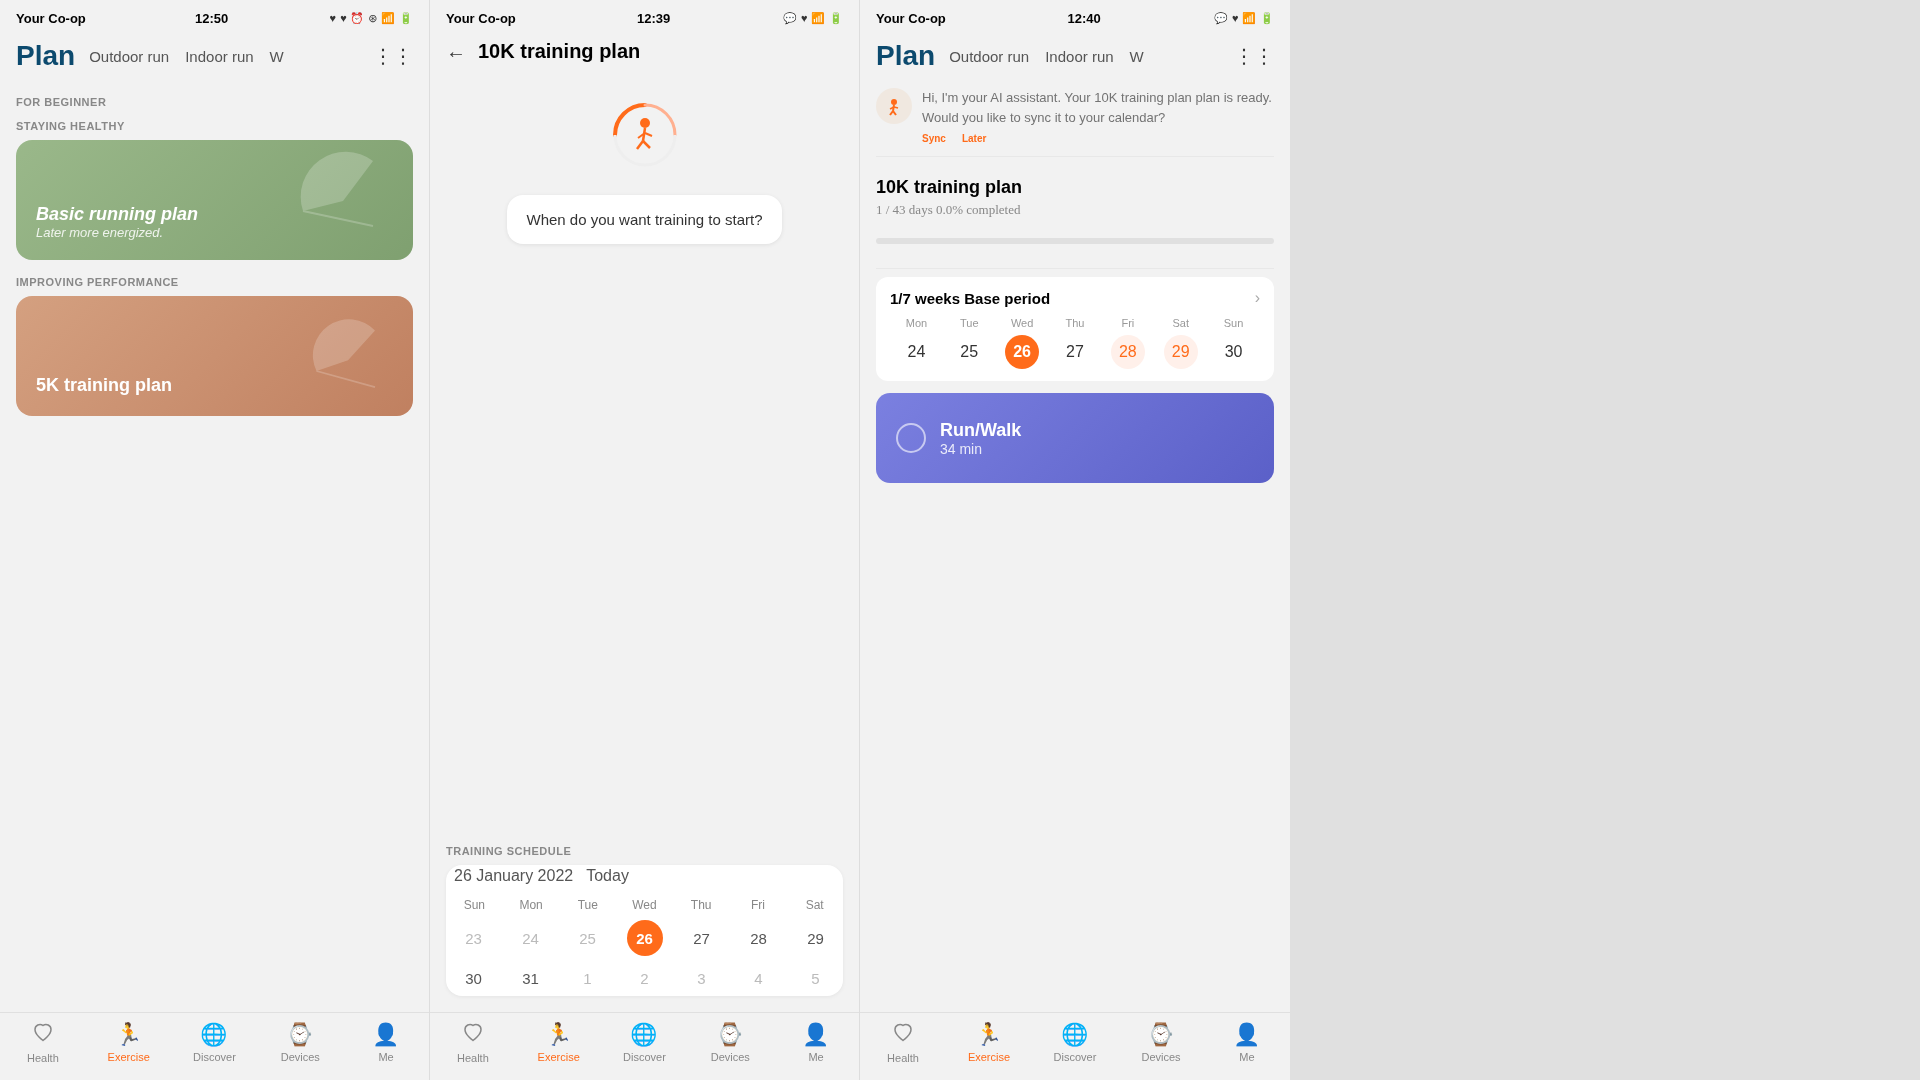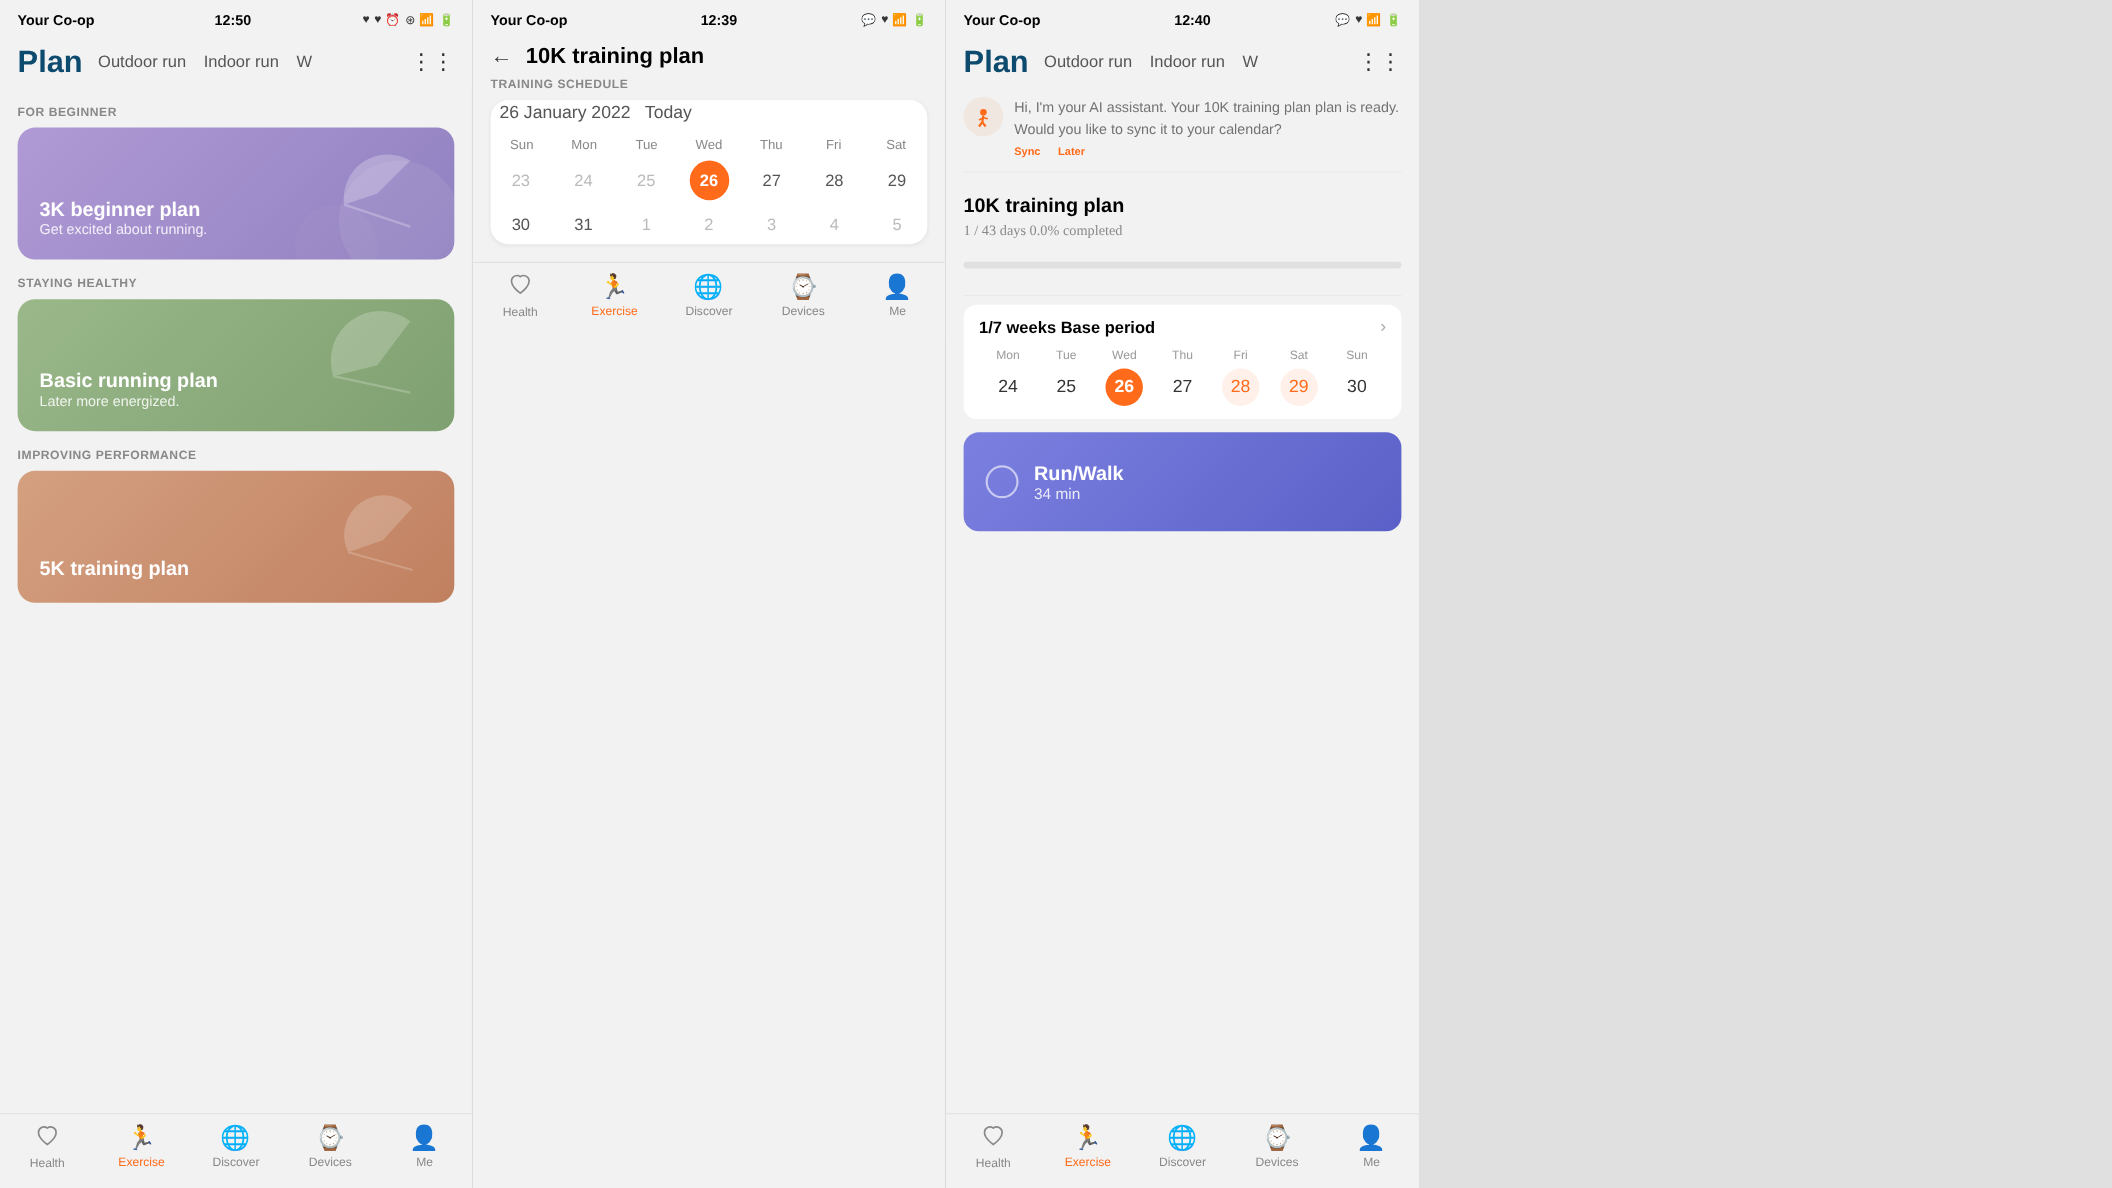--- a/index.html
+++ b/index.html
@@ -433,33 +433,23 @@
         <span class="header-tab">Indoor run</span>
         <span class="header-tab">W</span>
       </div>
       <span class="header-more">⋮⋮</span>
     </div>
   </div>
 
   <div class="content">
 
     <div class="section-label">FOR BEGINNER</div>
-    <div class="plan-card" style="background: linear-gradient(135deg, #b09ad5 0%, #9080c0 100%);">
-      <div class="plan-card-decoration" style="background: rgba(255,255,255,0.3); width: 110px; height: 110px; right: -5px; bottom: -20px; border-radius: 50%;"></div>
-      <div class="plan-card-deco2" style="background: rgba(255,255,255,0.2); width: 75px; height: 75px; right: 70px; bottom: -25px; border-radius: 50%;"></div>
-      <svg style="position:absolute;right:20px;bottom:10px;opacity:0.25;width:100px;height:100px;" viewBox="0 0 100 100">
-          <path d="M80 20 A40 40 0 0 0 20 60 L50 50 Z" fill="white"></path>
-          <line x1="20" y1="60" x2="80" y2="80" stroke="white" stroke-width="2"></line>
-        </svg>
-      <div class="plan-card-title">3K beginner plan</div>
-      <div class="plan-card-subtitle">Get excited about running.</div>
-    </div>
 
     <div class="section-label">STAYING HEALTHY</div>
-    <div class="plan-card" style="background: linear-gradient(135deg, #9ab88a 0%, #7fa070 100%);">
+    <div class="plan-card" style="background: linear-gradient(135deg, #9ab88a 0%, #7fa070 100%); font-style: italic;">
       <div style="position:absolute;right:20px;bottom:5px;opacity:0.22;"><svg width="100" height="100" viewBox="0 0 100 100">
             <path d="M80 10 A45 45 0 0 0 10 60 L50 50 Z" fill="white"></path>
             <line x1="10" y1="60" x2="80" y2="75" stroke="white" stroke-width="2"></line>
           </svg></div>
       <div class="plan-card-title">Basic running plan</div>
       <div class="plan-card-subtitle">Later more energized.</div>
     </div>
 
     <div class="section-label">IMPROVING PERFORMANCE</div>
     <div class="plan-card" style="background: linear-gradient(135deg, #d4a080 0%, #c08060 100%);">
@@ -510,20 +500,41 @@
       <span>📶</span>
       <span>🔋</span>
     </div>
   </div>
 
   <div class="back-header">
     <span class="back-icon">←</span>
     <span class="back-title">10K training plan</span>
   </div>
 
+  <div class="ai-chat-area">
+
+    <div class="runner-circle">
+      <svg width="80" height="80" viewBox="0 0 80 80">
+        <path d="M10 40 A30 30 0 0 1 40 10" stroke="#ff6b1a" stroke-width="4" fill="none" stroke-linecap="round"></path>
+        <path d="M40 10 A30 30 0 0 1 70 40" stroke="#ffb090" stroke-width="3" fill="none" stroke-linecap="round"></path>
+        <path d="M70 40 A30 30 0 0 1 40 70 A30 30 0 0 1 10 40" stroke="#eee" stroke-width="3" fill="none"></path>
+
+        <circle cx="40" cy="28" r="5" fill="#ff6b1a"></circle>
+        <line x1="40" y1="33" x2="38" y2="46" stroke="#ff6b1a" stroke-width="2.5"></line>
+        <line x1="38" y1="46" x2="32" y2="54" stroke="#ff6b1a" stroke-width="2.5"></line>
+        <line x1="38" y1="46" x2="45" y2="53" stroke="#ff6b1a" stroke-width="2.5"></line>
+        <line x1="40" y1="38" x2="33" y2="43" stroke="#ff6b1a" stroke-width="2"></line>
+        <line x1="40" y1="38" x2="47" y2="41" stroke="#ff6b1a" stroke-width="2"></line>
+      </svg>
+    </div>
+
+    <div class="chat-bubble">
+      <span>When do you want training to start?</span>
+    </div>
+  </div>
 
   <div class="training-schedule">
     <div class="schedule-label">TRAINING SCHEDULE</div>
     <div class="calendar-card">
       <div class="calendar-header">
         <span>26 January 2022</span>
         <span>Today</span>
       </div>
       <div class="cal-days-header">
         <span class="cal-day-name">Sun</span>

